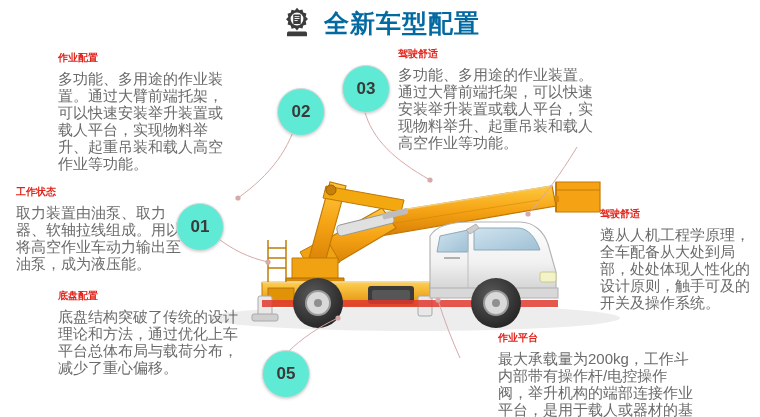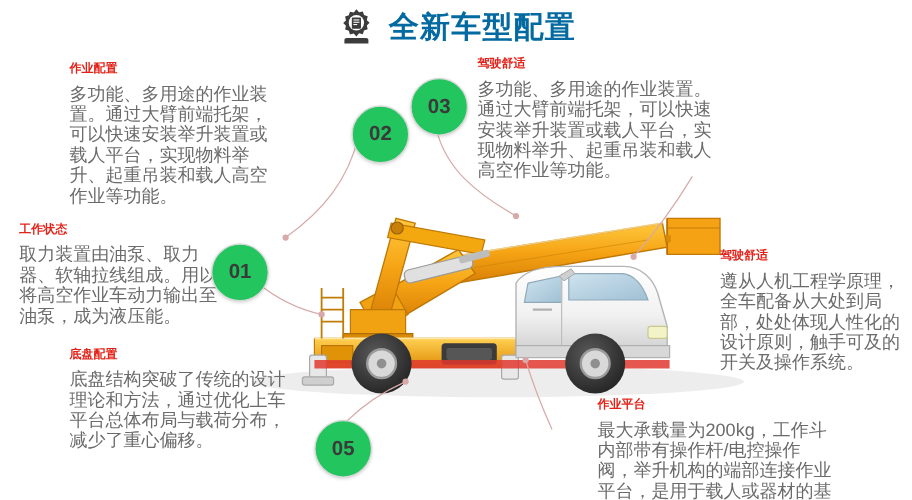--- a/index.html
+++ b/index.html
@@ -25,21 +25,21 @@
     line-height:34px;
   }
 
   
   .truck-layer{position:absolute;left:0;top:0;width:760px;height:417px;}
 
   
   .num-circle{
     position:absolute;
     width:46px;height:46px;border-radius:50%;
-    background:#22c55e;border:1px solid #d8d8d8;
+    background:#5eead4;border:1px solid #d8d8d8;
     box-shadow:0 1px 3px rgba(0,0,0,.18);
     display:flex;align-items:center;justify-content:center;
     font-size:17px;color:#3a3a3a;font-weight:bold;
     z-index:6;
   }
 
   
   .blk{position:absolute;z-index:5;}
   .blk .hd{
     font-size:10px;font-weight:bold;color:#e2231a;margin-bottom:4px;
@@ -212,21 +212,21 @@
     <g stroke="#c07c06" stroke-width="1.5" fill="none">
       <path d="M268 240 v42"></path>
       <path d="M286 240 v42"></path>
       <path d="M268 248 h18 M268 258 h18 M268 268 h18"></path>
     </g>
   </svg>
 
   <div class="num-circle" style="left:176px;top:203px;">
     <span>01</span>
   </div>
-  <div class="num-circle" style="left:293px;top:88px;">
+  <div class="num-circle" style="left:277px;top:88px;">
     <span>02</span>
   </div>
   <div class="num-circle" style="left:342px;top:65px;">
     <span>03</span>
   </div>
   <div class="num-circle" style="left:262px;top:350px;">
     <span>05</span>
   </div>
 
   <div class="blk b-work-cfg">

